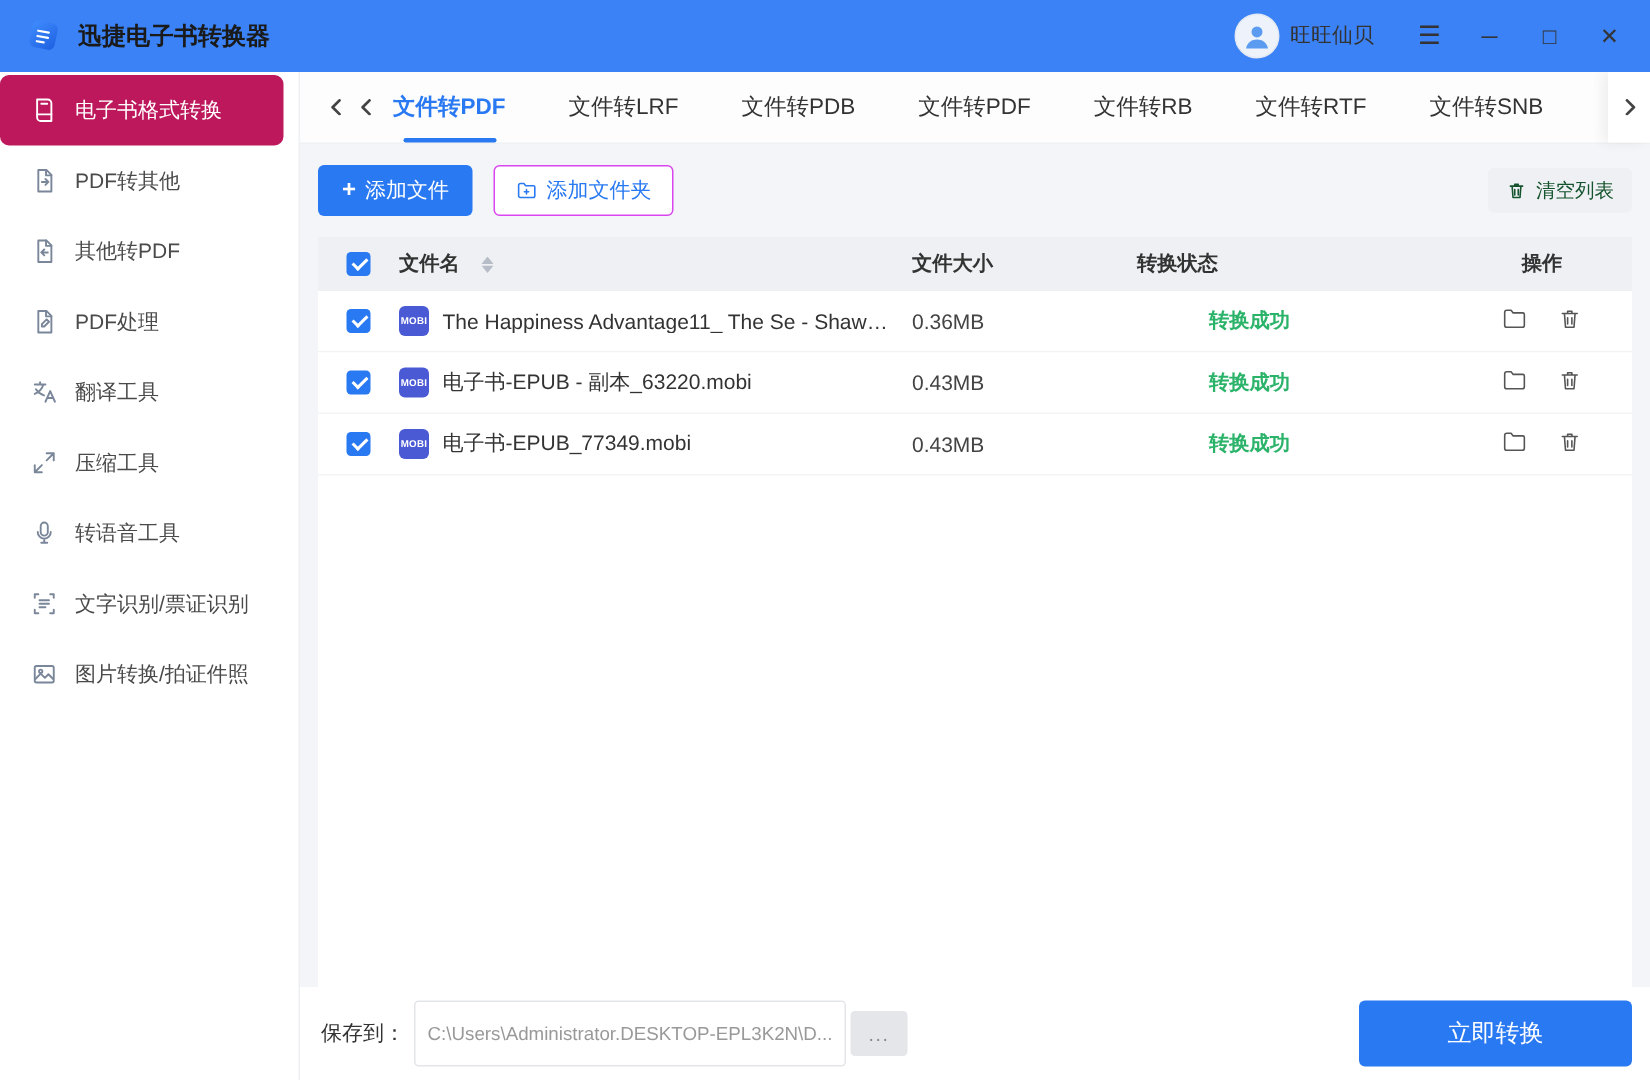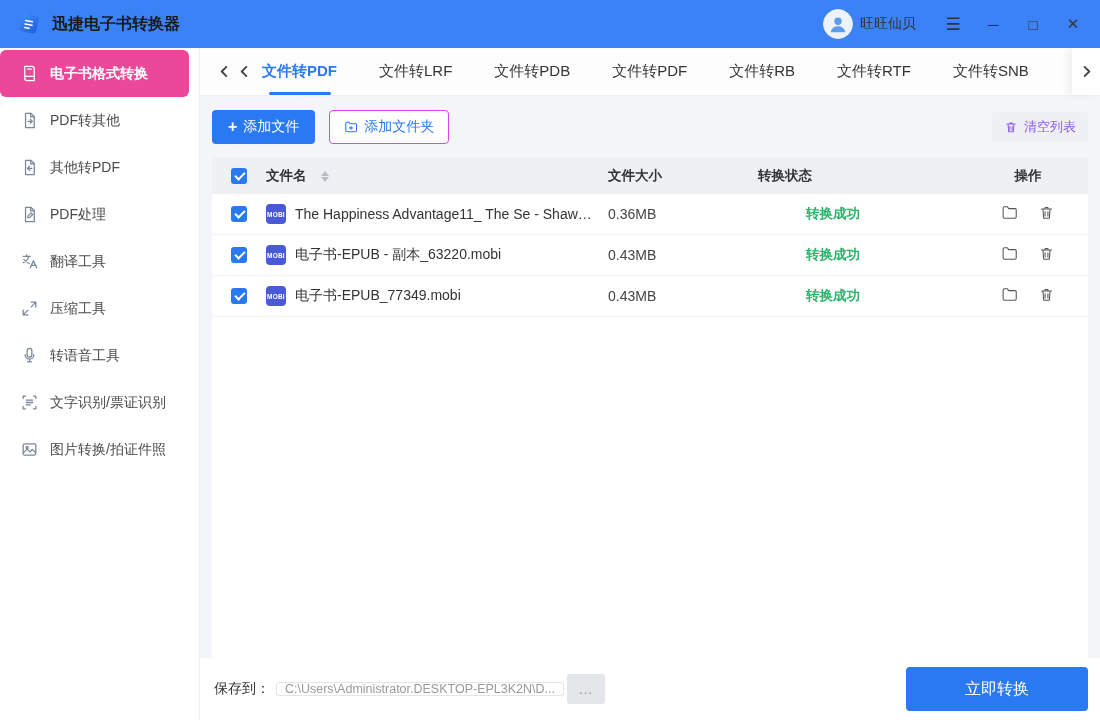--- a/index.html
+++ b/index.html
@@ -24,21 +24,21 @@
   
   .body-row { display:flex; height:672px; }
   .sidebar { width:200px; background:#fff; border-right:1px solid #eef0f3; padding-top:2px; flex:0 0 auto; }
   .main { flex:1; display:flex; flex-direction:column; min-width:0; }
 
   
   .side-item { height:47px; display:flex; align-items:center; gap:11px; padding:0 0 0 20px;
     margin:0 10px 0 0; font-size:14px; color:#4a4a4a; cursor:pointer; border-radius:6px; white-space:nowrap; }
   .side-item svg { width:19px; height:19px; stroke:#7a8699; fill:none; stroke-width:1.6;
     stroke-linecap:round; stroke-linejoin:round; flex:0 0 auto; }
-  .side-item.active { background:#ec4899; color:#fff; font-weight:bold; }
+  .side-item.active { background:#be185d; color:#fff; font-weight:normal; }
   .side-item.active svg { stroke:#fff; }
 
   
   .tabbar { height:48px; background:#fdfdfd; border-bottom:1px solid #f0f1f3; display:flex;
     align-items:center; padding-left:14px; position:relative; }
   .tab-chevron { width:20px; height:28px; display:flex; align-items:center; justify-content:center;
     cursor:pointer; color:#444; }
   .tab-chevron svg { width:11px; height:11px; stroke:#444; stroke-width:2; fill:none;
     stroke-linecap:round; stroke-linejoin:round; }
   .tabs { display:flex; align-items:center; gap:42px; margin-left:8px; height:100%; }
@@ -52,21 +52,21 @@
     cursor:pointer; }
 
   
   .content { flex:1; background:#f4f5f8; padding:14px 12px 0; display:flex; flex-direction:column; min-height:0; }
   .toolbar { display:flex; align-items:center; margin-bottom:14px; }
   .btn { display:inline-flex; align-items:center; justify-content:center; gap:6px; font-size:14px;
     border-radius:4px; cursor:pointer; user-select:none; }
   .btn-add-file { background:#2979f2; color:#fff; height:34px; padding:0 16px; }
   .btn-add-folder { background:#fff; color:#2979f2; border:1px solid #d946ef; height:34px;
     padding:0 14px; margin-left:14px; }
-  .btn-clear { margin-left:auto; background:#eef0f3; color:#8b5cf6; height:30px; padding:0 12px; font-size:13px;text-align:center; }
+  .btn-clear { margin-left:auto; background:#eef0f3; color:#14532d; height:30px; padding:0 12px; font-size:13px;text-align:center; }
   .btn svg { width:14px; height:14px; fill:none; stroke:currentColor; stroke-width:1.8;
     stroke-linecap:round; stroke-linejoin:round; }
   .plus { font-size:16px; line-height:1; font-weight:bold; }
 
   .list-panel { background:#fff; flex:1; display:flex; flex-direction:column; min-height:0; }
   .thead { height:36px; background:#eef0f3; display:flex; align-items:center; font-size:13.5px;
     color:#333; font-weight:bold; }
   .trow { height:41px; background:#fff; border-bottom:1px solid #f2f3f5; display:flex;
     align-items:center; font-size:14px; }
   .col-check { width:54px; display:flex; justify-content:center; flex:0 0 auto; }
@@ -88,21 +88,21 @@
   .mobi-icon { width:20px; height:20px; border-radius:4px; background:#4a5ad4; color:#fff;
     display:flex; align-items:center; justify-content:center; font-size:6.5px; font-weight:bold;
     letter-spacing:.2px; flex:0 0 auto; }
   .op-icon { cursor:pointer; }
   .op-icon svg { width:17px; height:17px; fill:none; stroke:#555; stroke-width:1.5;
     stroke-linecap:round; stroke-linejoin:round; }
 
   
   .footer { height:62px; background:#fff; display:flex; align-items:center; padding:0 12px 0 14px; }
   .save-label { font-size:14px; color:#333; white-space:nowrap; }
-  .path-input { width:288px; height:14px; border:1px solid #e3e5e8; border-radius:3px; background:#fff;
+  .path-input { width:288px; height:44px; border:1px solid #e3e5e8; border-radius:3px; background:#fff;
     color:#999; font-size:12.5px; padding:0 8px; margin-left:6px;
     font-family:"Liberation Sans","DejaVu Sans",sans-serif; }
   .dots-btn { width:38px; height:30px; background:#e4e6e9; border-radius:3px; margin-left:3px;
     display:flex; align-items:center; justify-content:center; color:#888; font-size:13px;
     letter-spacing:1px; cursor:pointer; }
   .convert-btn { margin-left:auto; width:182px; height:44px; background:#2979f2; color:#fff;
     font-size:16px; border:none; border-radius:4px; cursor:pointer; display:flex;
     align-items:center; justify-content:center; font-family:inherit; }
 </style>
 </head>

